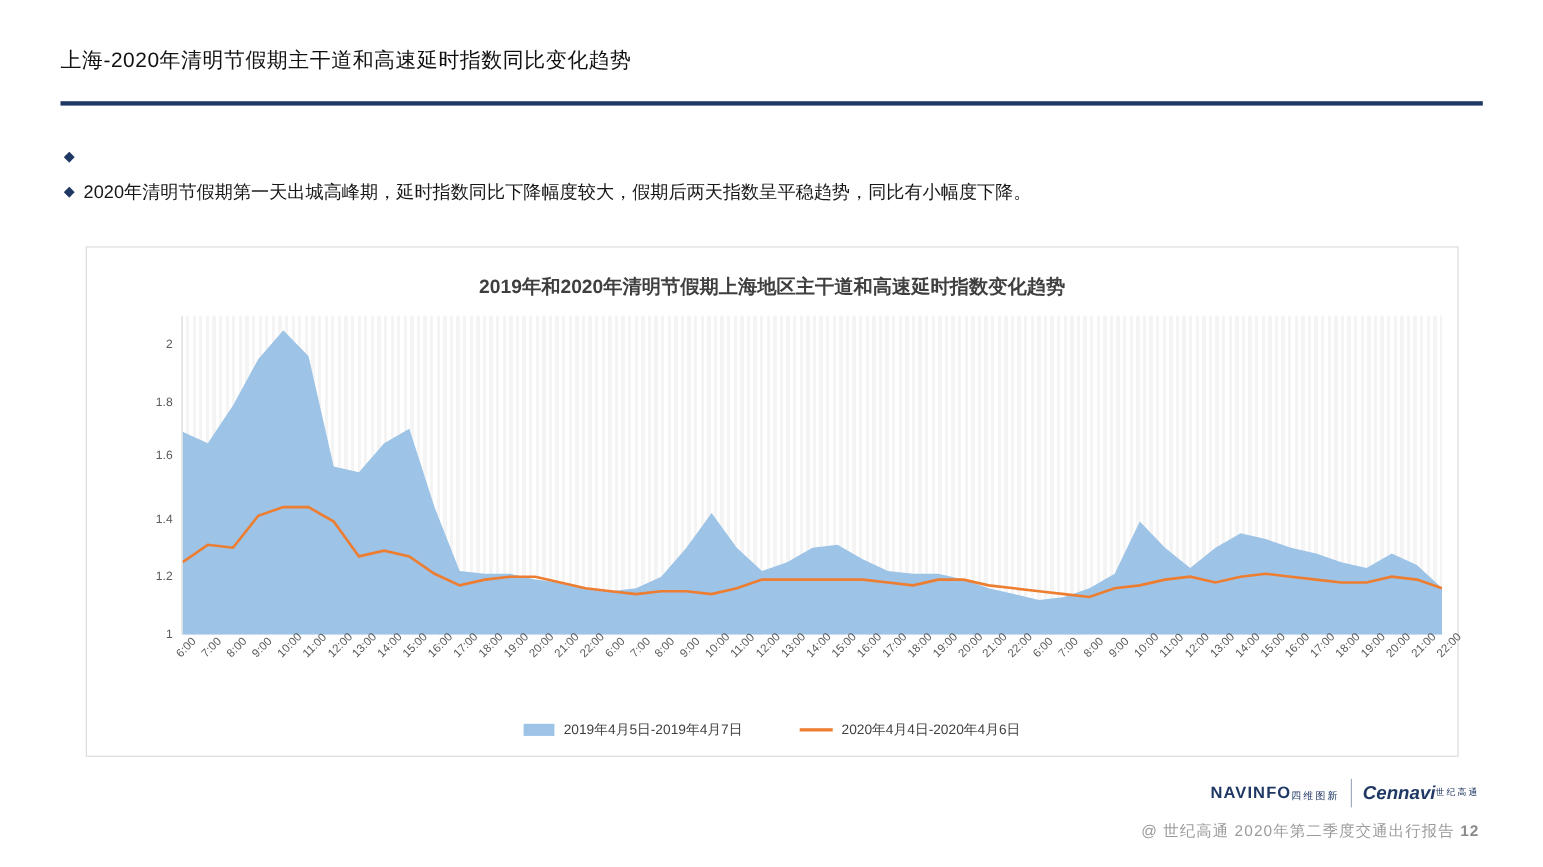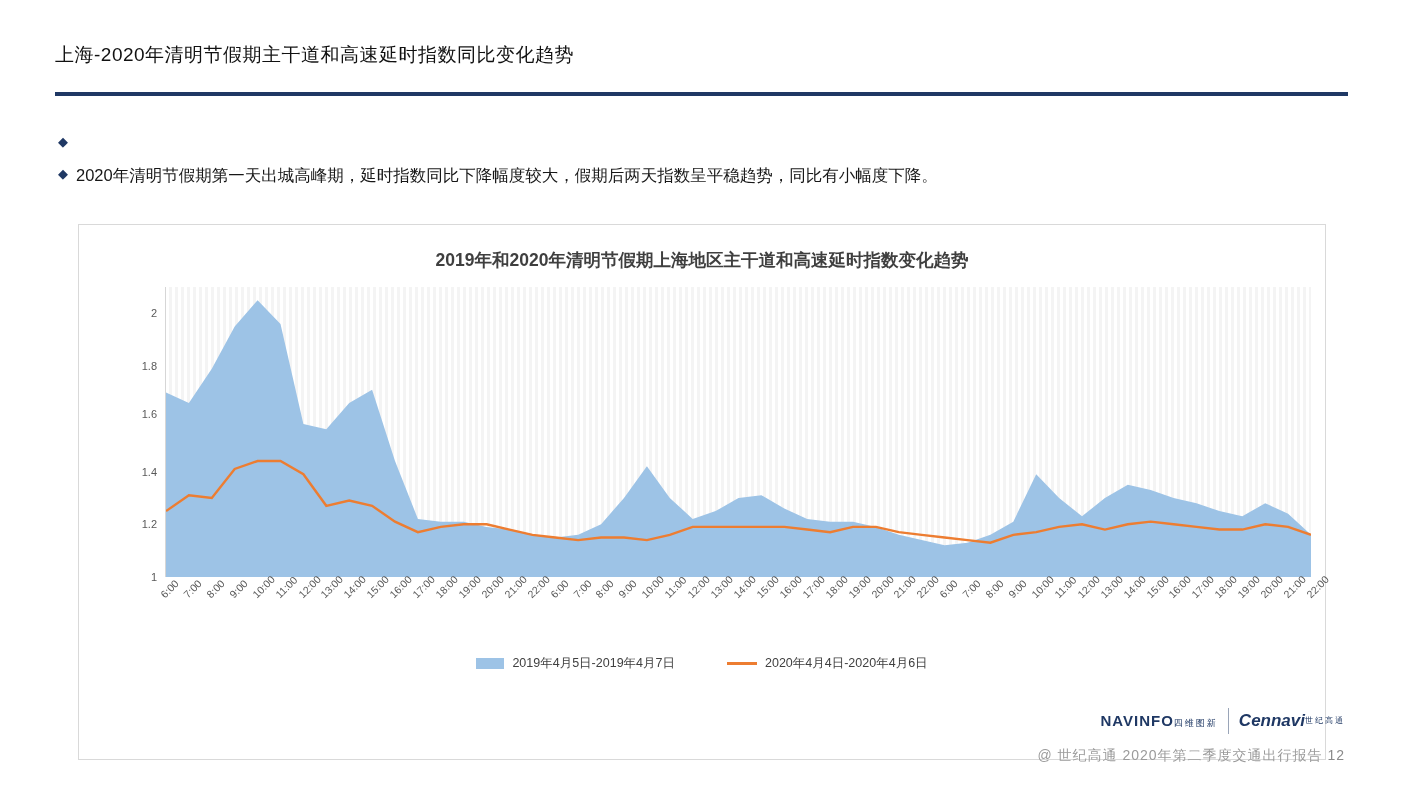--- a/index.html
+++ b/index.html
@@ -55,21 +55,21 @@
     color: #1f3864;
     font-size: 13px;
     line-height: 1.6;
     margin-right: 8px;
   }
   .panel {
     position: absolute;
     left: 78px;
     top: 224px;
     width: 1248px;
-    height: 536px;
+    height: 464px;
     border: 1px solid #d9d9d9;
     background: #ffffff;
     box-sizing: border-box;
   }
   .chart-title {
     position: absolute;
     top: 23px;
     left: 0;
     width: 100%;
     text-align: center;
@@ -208,21 +208,21 @@
   }
   .footer-text {
     position: absolute;
     right: 58px;
     top: 747px;
     font-size: 14px;
     color: #9b9b9b;
     letter-spacing: 1px;
   }
   .footer-text .pagenum {
-    font-weight: normal;
+    font-weight: bold;
     color: #8a8a8a;
   }
 </style>
 </head>
 <body>
 
 <div class="slide">
 
   <div class="title">上海-2020年清明节假期主干道和高速延时指数同比变化趋势</div>
   <div class="title-rule"></div>

